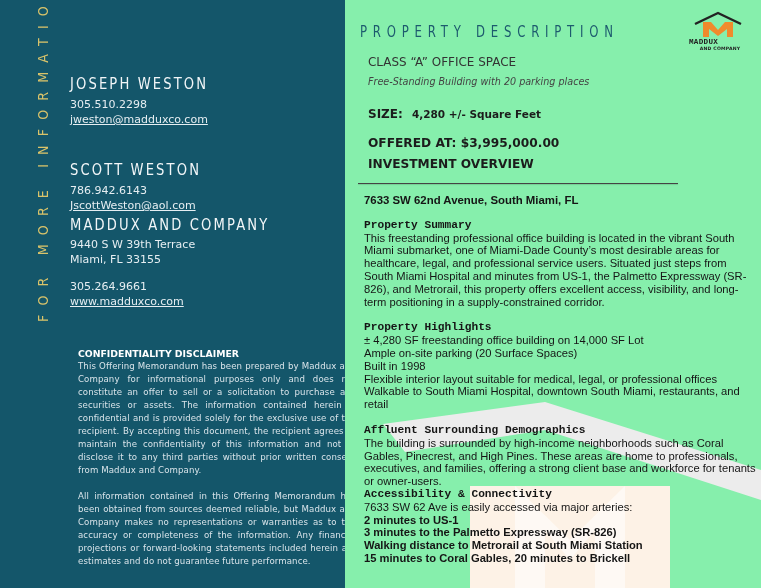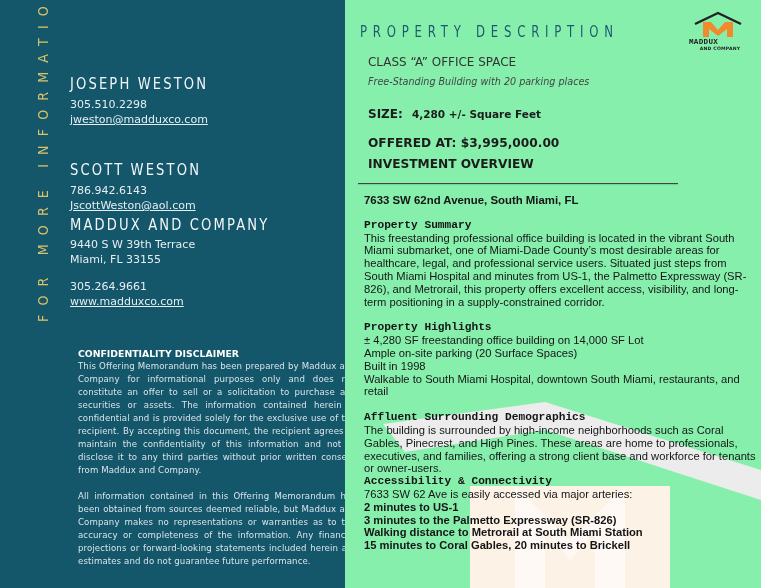--- a/index.html
+++ b/index.html
@@ -177,20 +177,21 @@
     <div style="margin-top:12px;">
       <div class="section-heading">Property Summary</div>
       <div>This freestanding professional office building is located in the vibrant South Miami submarket, one of Miami-Dade County’s most desirable areas for healthcare, legal, and professional service users. Situated just steps from South Miami Hospital and minutes from US-1, the Palmetto Expressway (SR-826), and Metrorail, this property offers excellent access, visibility, and long-term positioning in a supply-constrained corridor.</div>
     </div>
 
     <div style="margin-top:13px;">
       <div class="section-heading">Property Highlights</div>
       <div>± 4,280 SF freestanding office building on 14,000 SF Lot</div>
       <div>Ample on-site parking (20 Surface Spaces)</div>
       <div>Built in 1998</div>
+      <div>Flexible interior layout suitable for medical, legal, or professional offices</div>
       <div>Walkable to South Miami Hospital, downtown South Miami, restaurants, and retail</div>
     </div>
 
     <div style="margin-top:13px;">
       <div class="section-heading">Affluent Surrounding Demographics</div>
       <div>The building is surrounded by high-income neighborhoods such as Coral Gables, Pinecrest, and High Pines. These areas are home to professionals, executives, and families, offering a strong client base and workforce for tenants or owner-users.</div>
     </div>
 
     <div style="">
       <div class="section-heading">Accessibility &amp; Connectivity</div>

